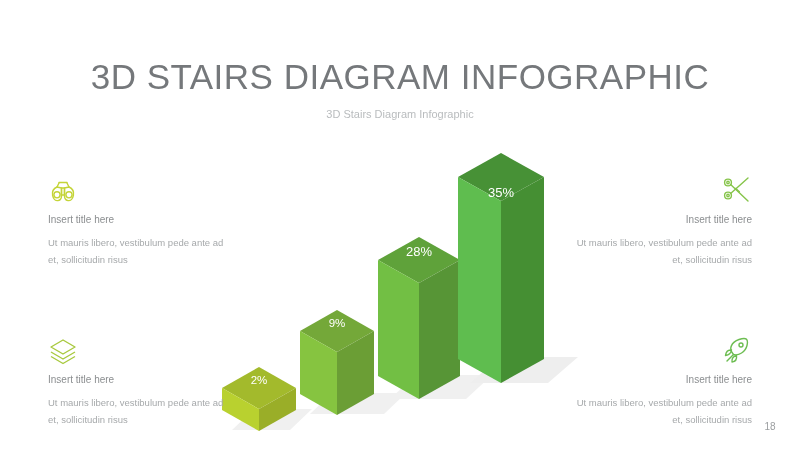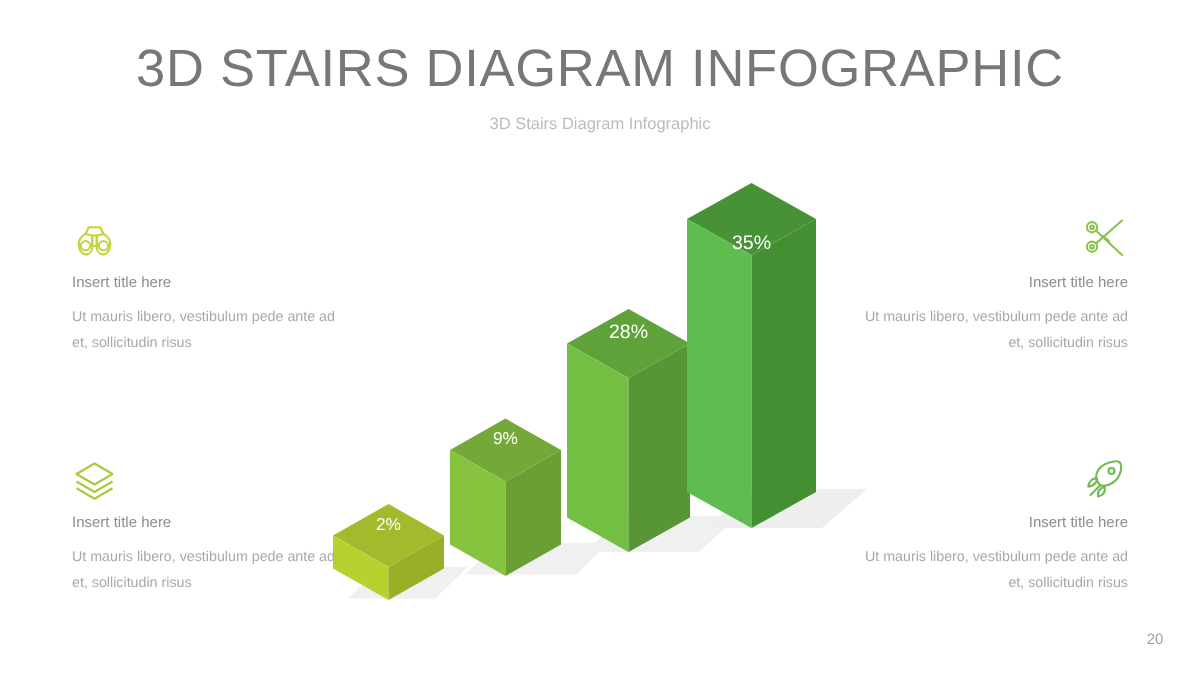--- a/index.html
+++ b/index.html
@@ -11,20 +11,21 @@
     width: 800px;
     height: 450px;
     font-family: "Liberation Sans", sans-serif;
     overflow: hidden;
     position: relative;
   }
   .slide {
     position: absolute;
     inset: 0;
     background: #ffffff;
+    margin-top: 31px;
   }
 
   
   .title {
     position: absolute;
     top: 26px;
     left: 0;
     width: 800px;
     text-align: center;
     font-size: 35px;
@@ -213,15 +214,15 @@
           <path d="M9.5 13 C6 12.5 4 15 3.5 18.5 C7 18 9 16.5 9.5 13 z"></path>
           <path d="M14.5 18.5 C15 22 13.5 24.5 10 25 C9.5 21.5 11 19.5 14.5 18.5 z"></path>
           <path d="M5 24 L7.5 21.5"></path>
         </g>
       </svg>
     </div>
     <div class="block-title">Insert title here</div>
     <div class="block-desc">Ut mauris libero, vestibulum pede ante ad et, sollicitudin risus</div>
   </div>
 
-  <div class="page-num">20</div>
+  <div class="page-num">18</div>
 
 </div>
 
 </body></html>

